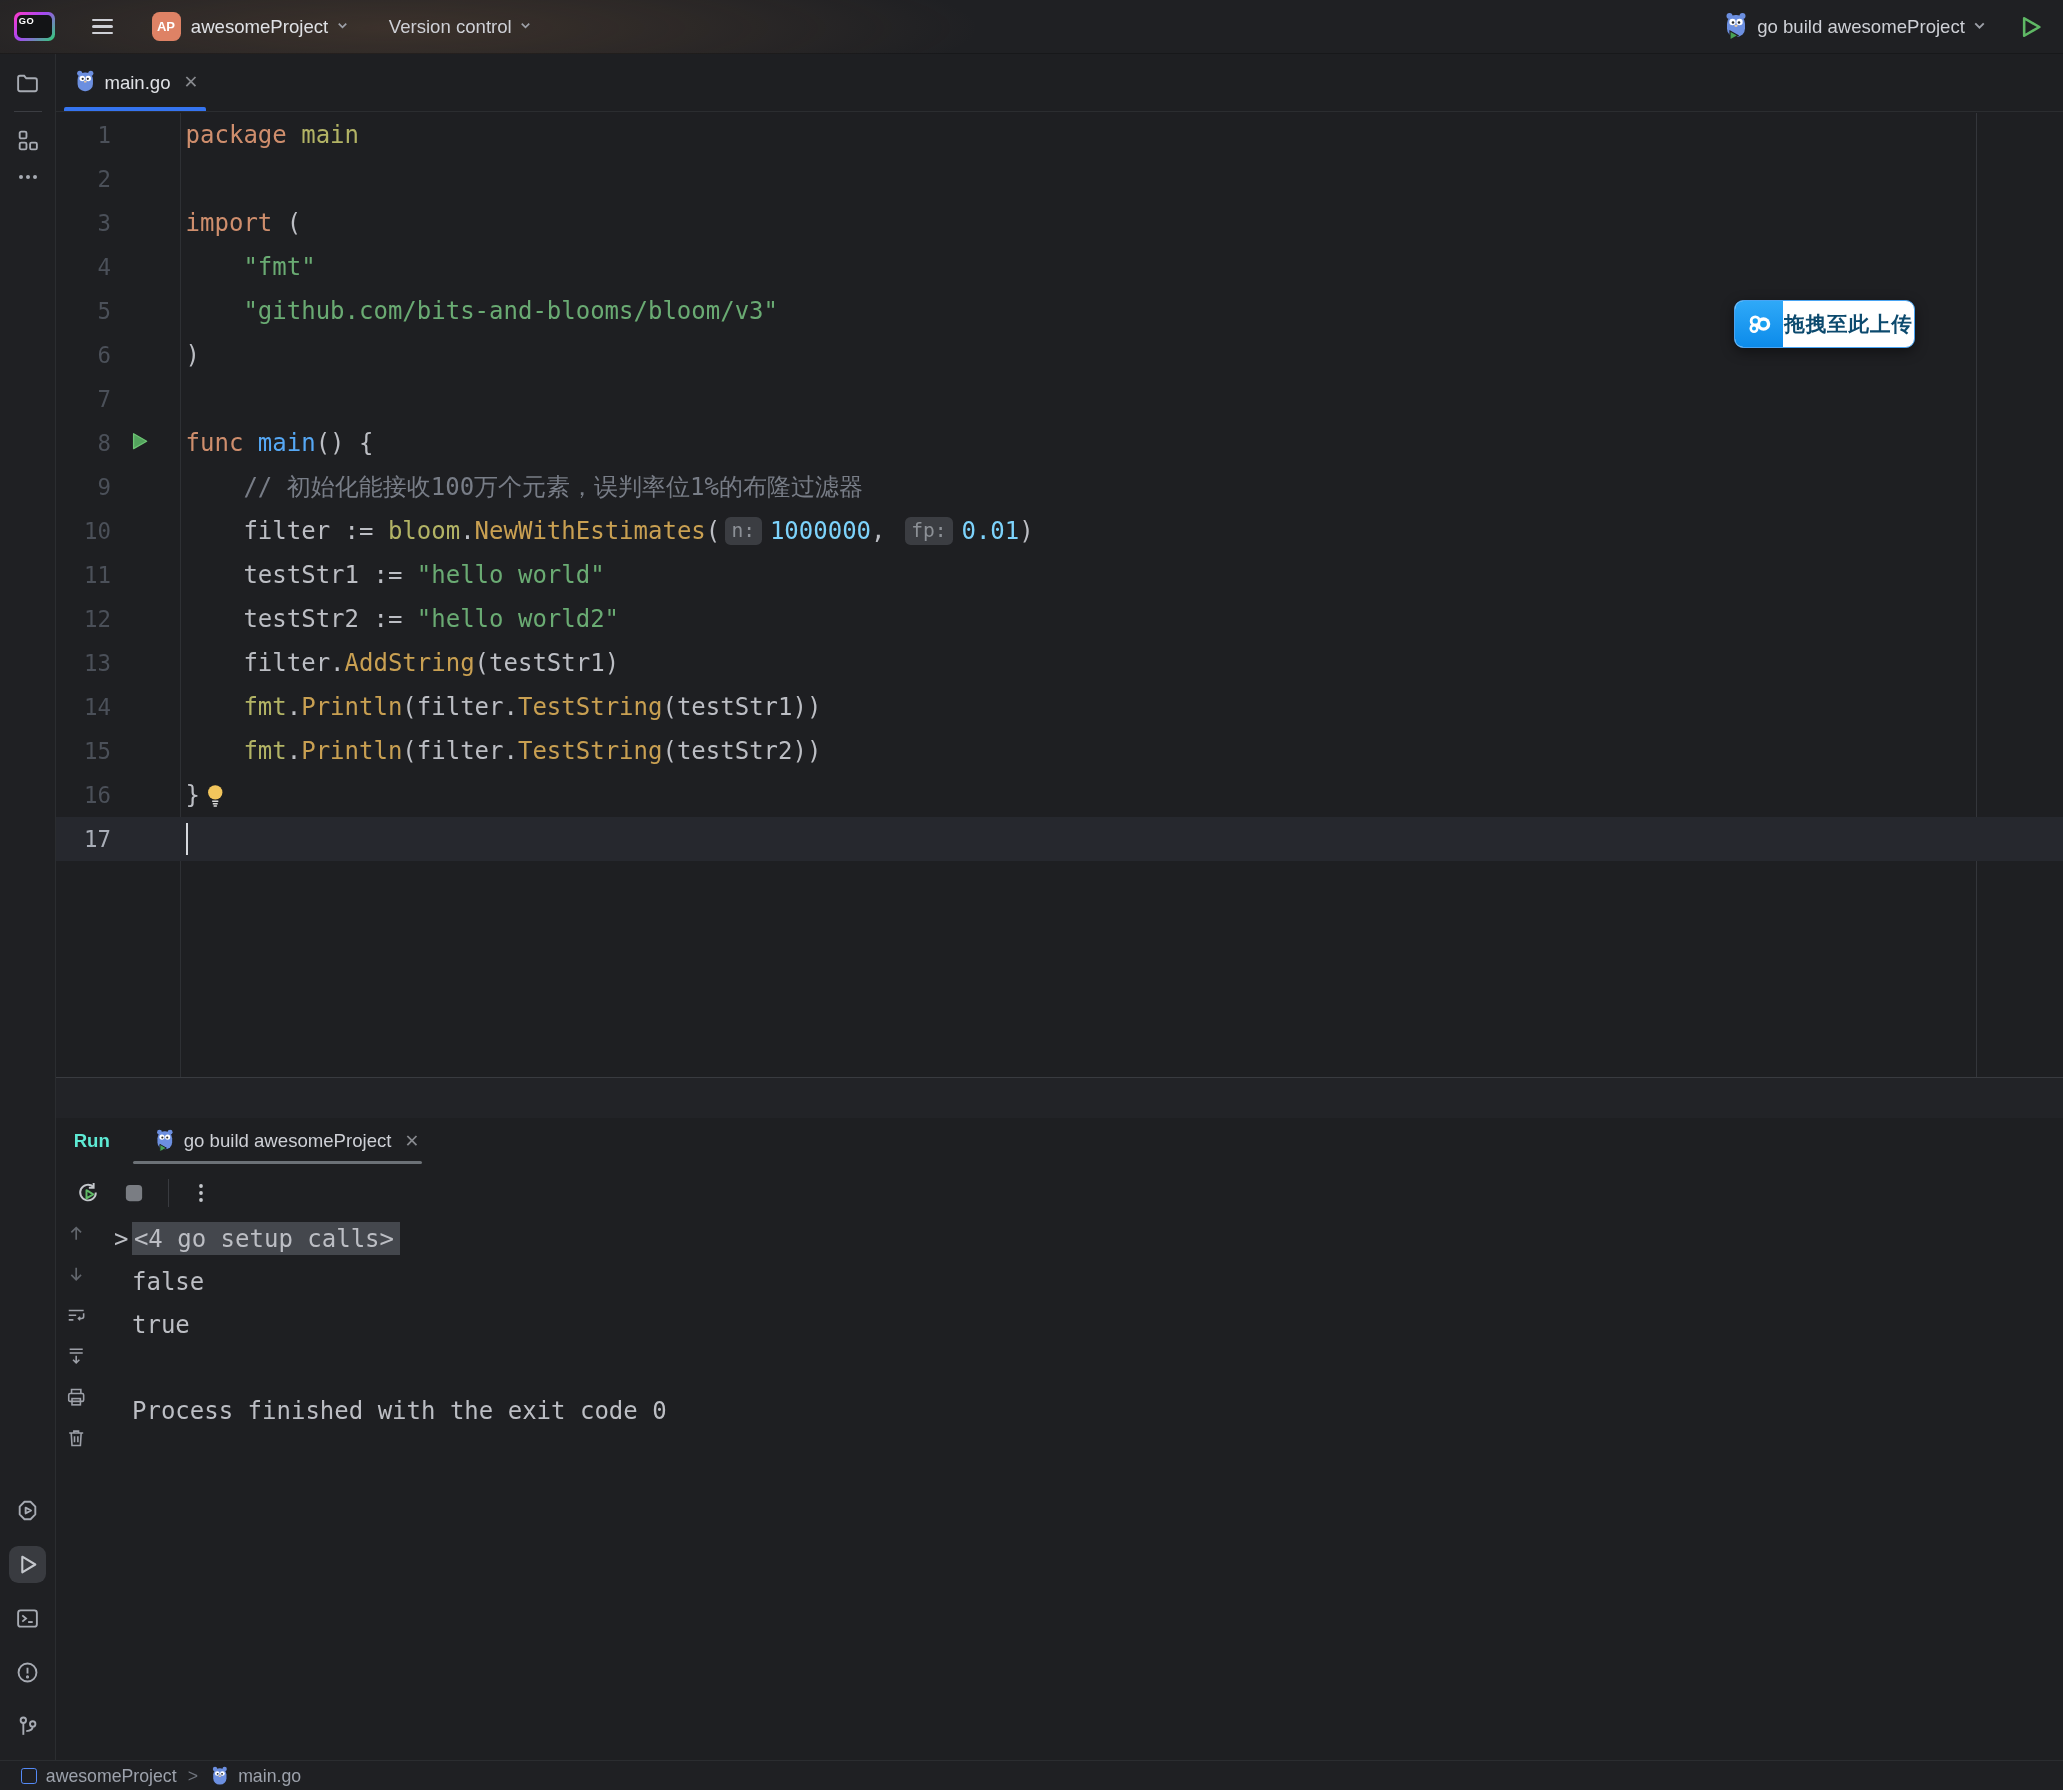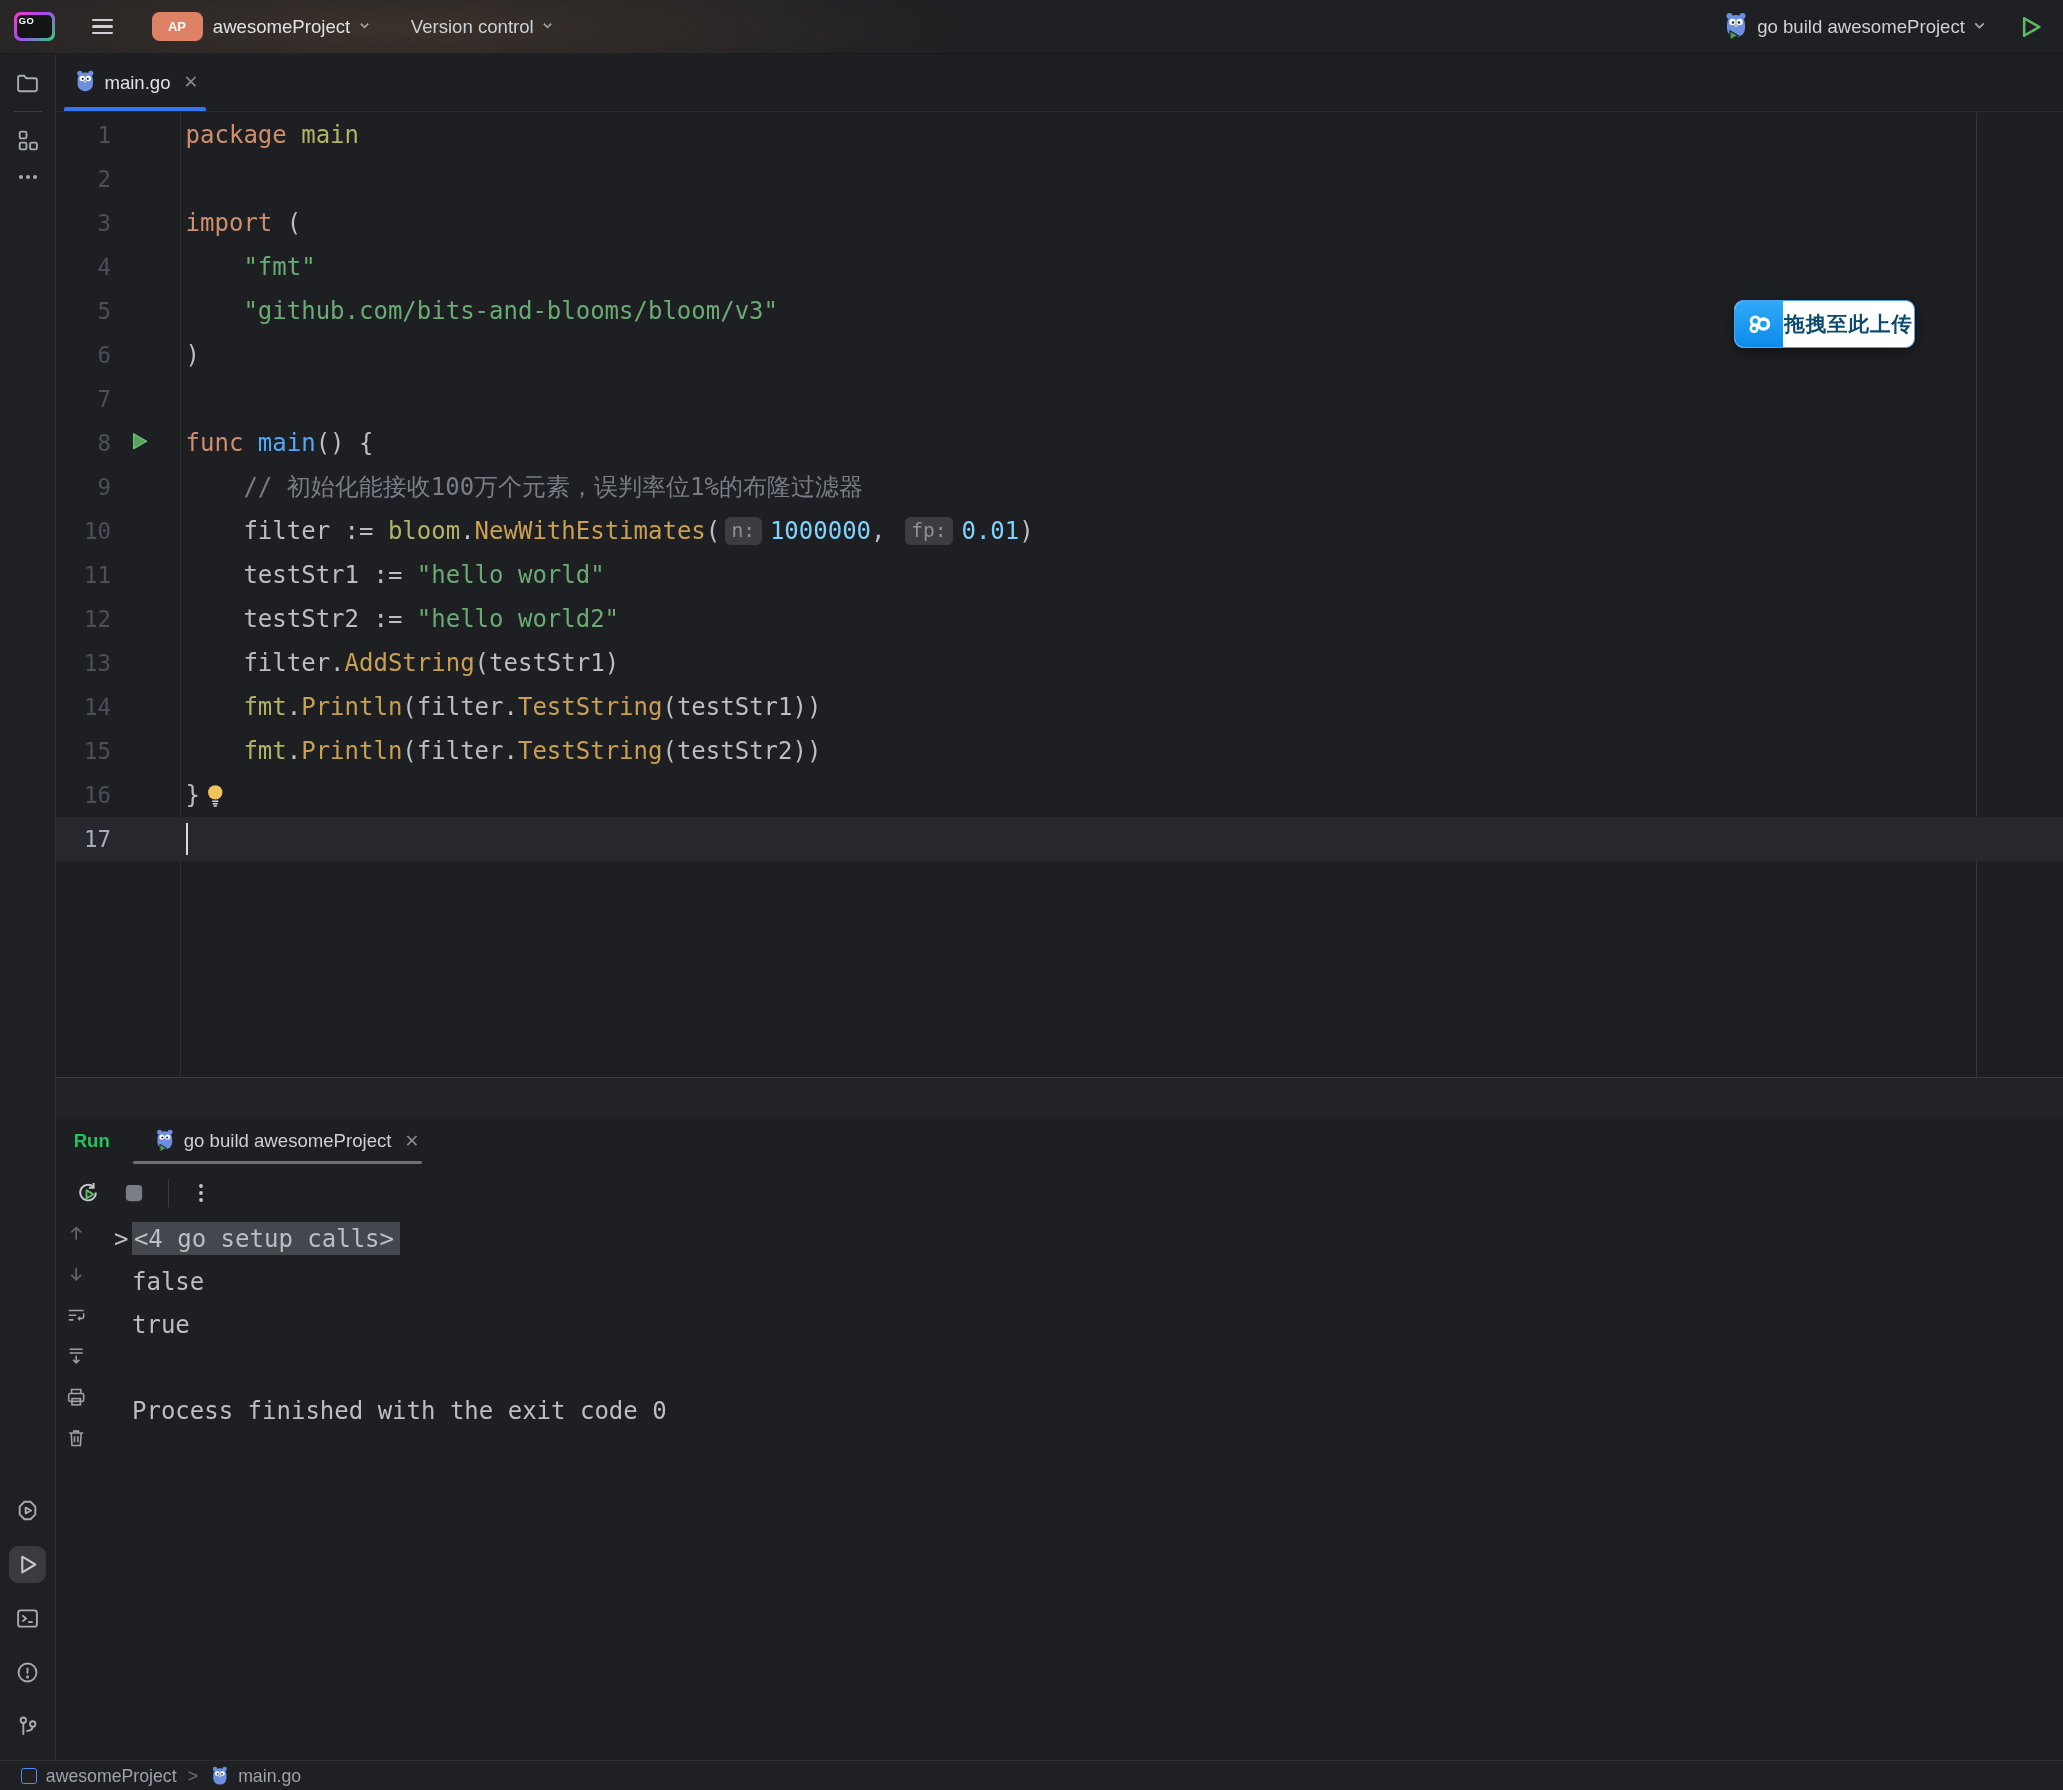--- a/index.html
+++ b/index.html
@@ -10,21 +10,21 @@
   
   .titlebar{position:absolute;left:0;top:0;width:2063px;height:54px;
     background:radial-gradient(ellipse 839px 112px at 392px 28px,rgba(132,94,64,.28),rgba(132,94,64,0) 70%),#1F2023;
     display:flex;align-items:center;border-bottom:0.9px solid rgba(0,0,0,.25);box-sizing:border-box;}
   .golog{width:41px;height:29px;margin-left:14px;border-radius:6.5px;position:relative;flex:none;
     background:linear-gradient(135deg,#FF39C9 0%,#A548F2 45%,#2BD273 100%);}
   .golog::after{content:"";position:absolute;inset:2.8px;background:#131416;border-radius:4.7px;}
   .golog span{position:absolute;left:4.7px;top:3.7px;z-index:2;color:#fff;font-size:9.3px;font-weight:bold;letter-spacing:0.5px;}
   .hamb{width:20.5px;height:15px;margin-left:37px;display:flex;flex-direction:column;justify-content:space-between;cursor:pointer;flex:none;}
   .hamb i{display:block;height:2.2px;background:#CED0D6;border-radius:1.9px;}
-  .apbadge{width:51px;height:29px;margin-left:39px;border-radius:7.5px;background:#DE8265;color:#fff;
+  .apbadge{width:29px;height:29px;margin-left:39px;border-radius:7.5px;background:#DE8265;color:#fff;
     font-size:13px;font-weight:bold;display:flex;align-items:center;justify-content:center;flex:none;}
   .tb-label{font-size:18.6px;color:#DFE1E5;margin-left:10.3px;}
   .chev{margin-left:6.5px;flex:none;}
   .vc-label{font-size:18.6px;color:#CED0D6;margin-left:39px;}
   .tb-spacer{flex:1;}
   .runcfg{display:flex;align-items:center;}
   .runcfg-label{font-size:18.6px;color:#CED0D6;margin-left:9.3px;}
   .playbtn{margin-left:28px;margin-right:18.6px;cursor:pointer;display:flex;}
 
   
@@ -71,21 +71,21 @@
   .upload{position:absolute;left:1734px;top:300px;width:181px;height:48px;display:flex;cursor:pointer;
     border-radius:9.3px;box-shadow:0 3.7px 13px rgba(0,0,0,.45);border:0.9px solid #49A4F3;background:#fff;box-sizing:border-box;}
   .upload-ic{width:48px;flex:none;border-radius:8.4px 0 0 8.4px;background:linear-gradient(180deg,#2FA9F8,#0C8BEA);
     display:flex;align-items:center;justify-content:center;}
   .upload-tx{flex:1;display:flex;align-items:center;justify-content:center;
     color:#0c4a6e;font-weight:bold;font-size:20.5px;letter-spacing:0.9px;}
 
   
   .runpanel{position:absolute;left:56px;top:1118px;right:0;bottom:31px;background:#1E1F22;}
   .rp-header{height:46px;display:flex;align-items:center;position:relative;}
-  .rp-title{font-size:18.6px;font-weight:bold;color:#22c55e;margin-left:17.7px;}
+  .rp-title{font-size:18.6px;font-weight:bold;color:#5eead4;margin-left:17.7px;}
   .rp-tab{display:flex;align-items:center;gap:9.3px;margin-left:45px;cursor:pointer;}
   .rp-tab-label{font-size:18.6px;color:#CED0D6;}
   .rp-underline{position:absolute;left:77px;width:289px;bottom:0;height:2.8px;background:#6C7177;border-radius:1.9px;}
   .rp-toolbar{height:58px;display:flex;align-items:center;gap:20.5px;padding-left:18.6px;}
   .tool-ic{cursor:pointer;display:flex;}
   .v-div{width:0.9px;height:28px;background:#393B40;}
   .console-gutter{position:absolute;left:0;top:101px;width:41px;display:flex;flex-direction:column;
     align-items:center;gap:13px;}
   .cg-ic{cursor:pointer;display:flex;height:28px;align-items:center;}
   .console{position:absolute;left:0;top:99px;right:0;bottom:0;

